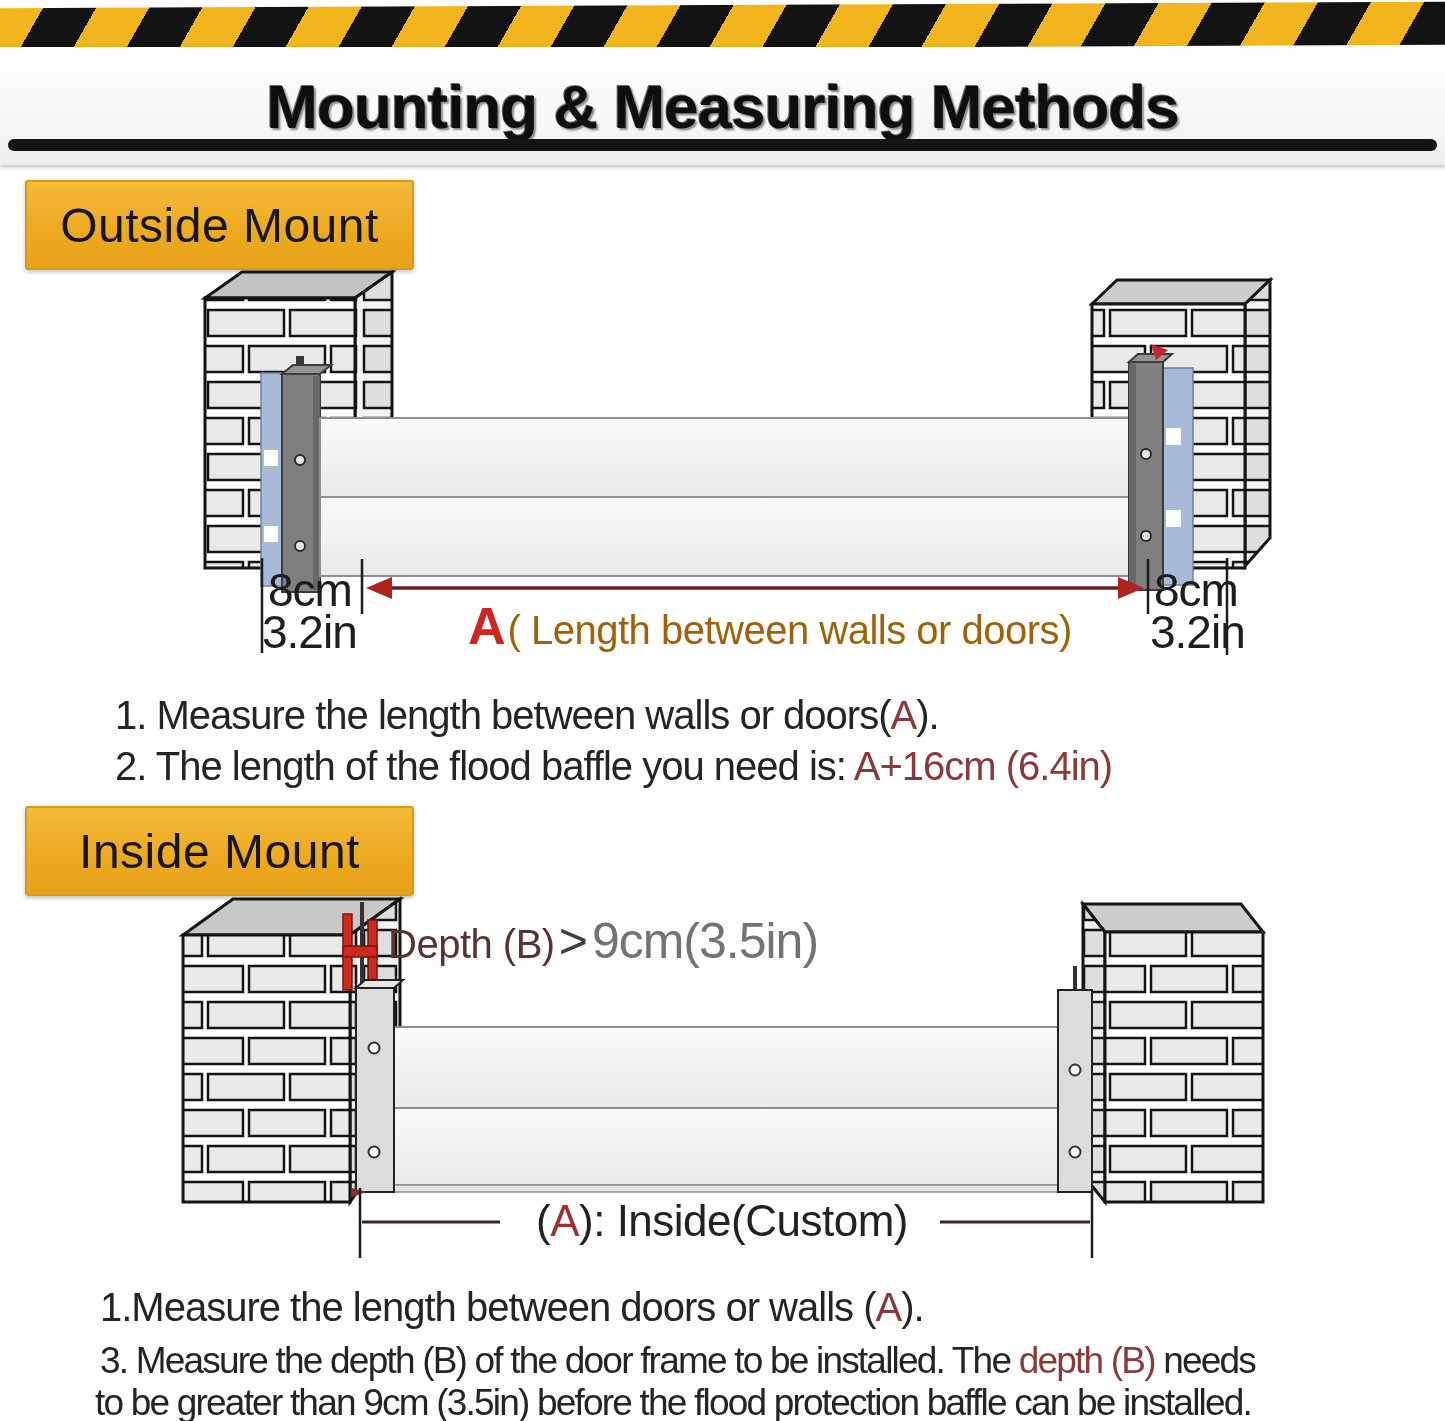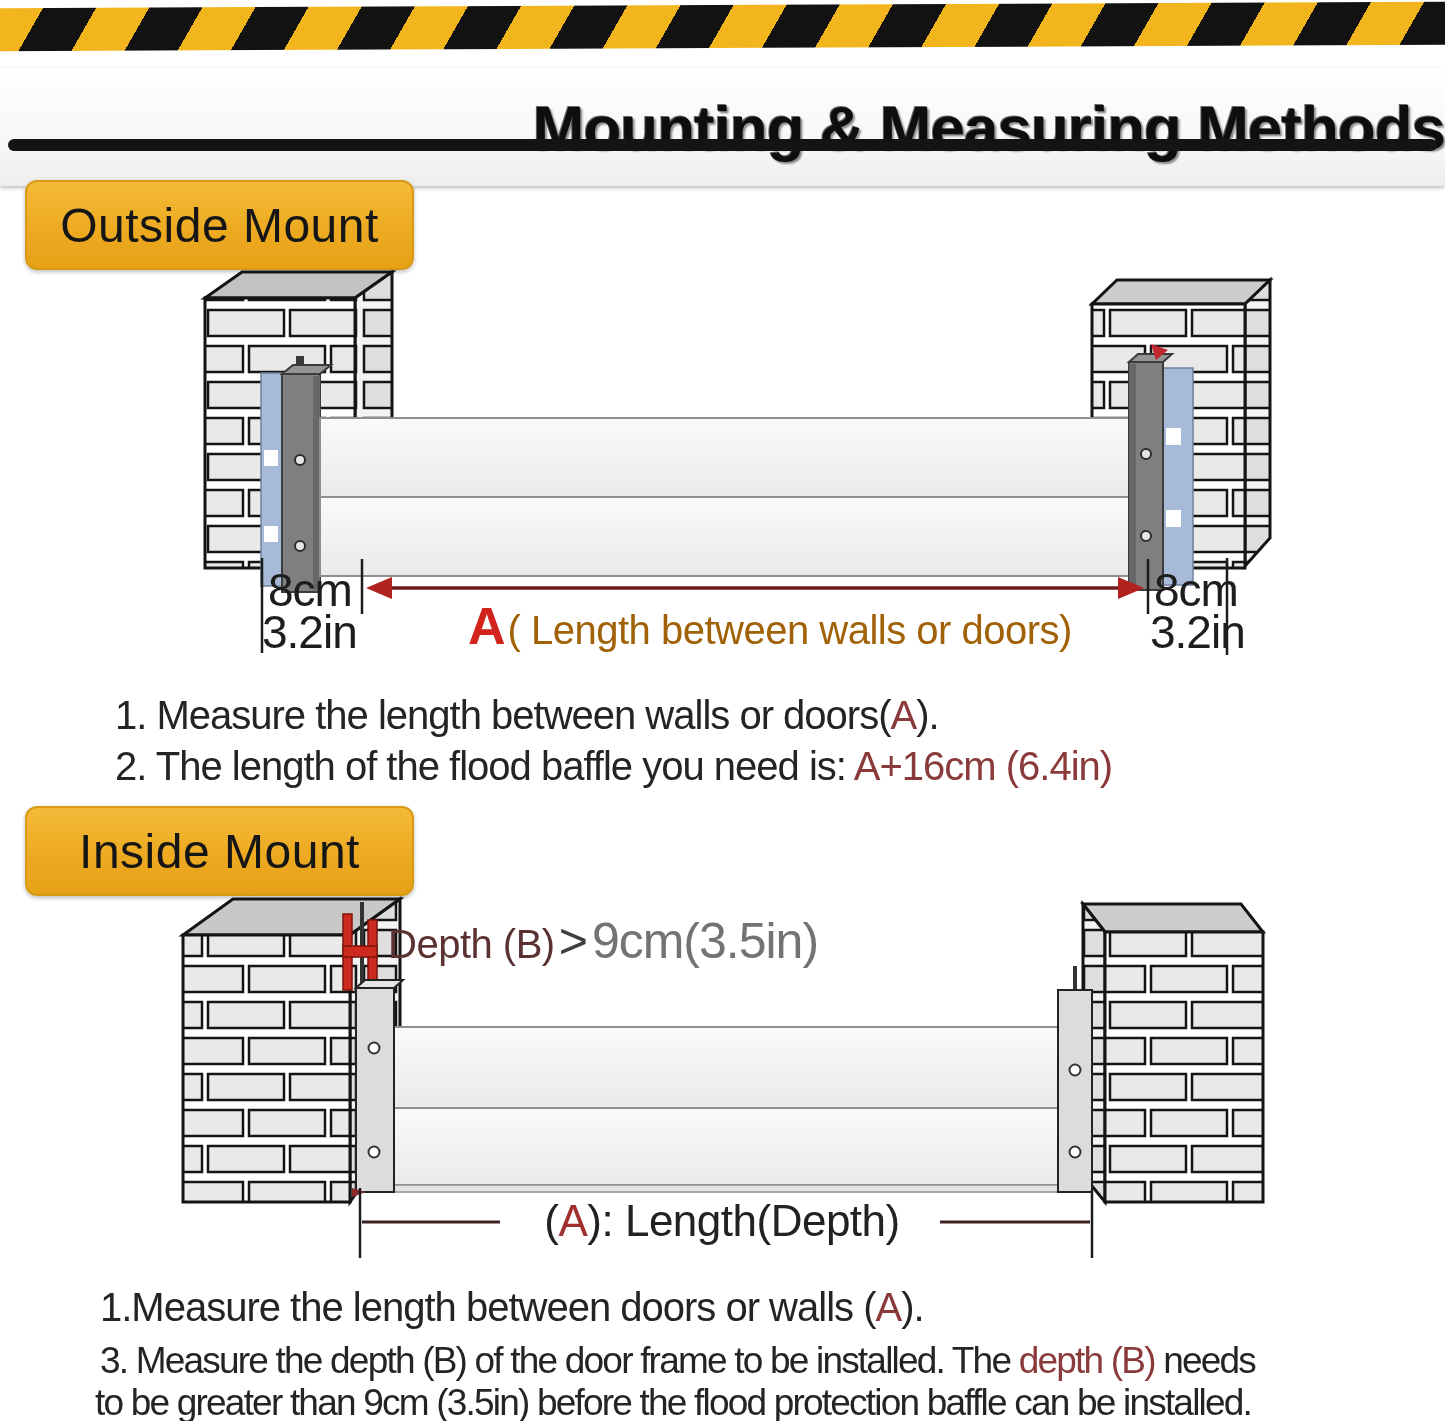--- a/index.html
+++ b/index.html
@@ -4,27 +4,27 @@
 <style>
   html,body{margin:0;padding:0;background:#fff;}
   .page{position:relative;width:1445px;height:1421px;background:#fff;overflow:hidden;
         font-family:"Liberation Sans",sans-serif;color:#1b1b1b;}
   
   .hazard-tape{position:absolute;top:5px;left:-10px;right:-10px;height:43px;
     background:repeating-linear-gradient(120deg,#f2b51d 0 46px,#121212 46px 92px);
     transform:rotate(-0.25deg);}
   .title-band{position:absolute;top:47px;left:0;right:0;height:118px;
     background:linear-gradient(180deg,#ffffff 0%,#f6f6f6 70%,#ededed 100%);
-    display:flex;align-items:center;justify-content:flex-end;
-    box-shadow:0 2px 4px rgba(0,0,0,.25);margin-top:21px;}
+    display:flex;align-items:center;justify-content:center;
+    box-shadow:0 2px 4px rgba(0,0,0,.25);}
   .title-band .title{font-size:62px;font-weight:700;letter-spacing:-1px;color:#0e0e0e;
     text-shadow:2px 2px 2px rgba(0,0,0,.45), -1px -1px 0 #6a6a6a;}
   .black-bar{position:absolute;top:139px;left:8px;right:8px;height:12px;background:#141414;border-radius:6px;}
   
-  .pill{position:absolute;left:25px;width:385px;height:86px;border-radius:12px;
+  .pill{position:absolute;left:25px;width:385px;height:86px;border-radius:3px;
     background:linear-gradient(180deg,#f4bb3a 0%,#edaa21 55%,#e6a117 100%);
     border:2px solid #d79a14;box-shadow:0 2px 4px rgba(0,0,0,.25);
     display:flex;align-items:center;justify-content:center;
     font-size:48px;color:#161616;letter-spacing:0.5px;}
   
   .lbl{position:absolute;font-size:46px;line-height:1.05;color:#1d1d1d;white-space:nowrap;letter-spacing:-1px;}
   .dim-a-line{position:absolute;display:flex;align-items:baseline;white-space:nowrap;}
   .big-red-a{font-size:52px;font-weight:700;color:#d2231d;margin-right:2px;}
   .dim-a-rest{font-size:40px;color:#a16207;letter-spacing:-0.5px;}
   .depth-line{position:absolute;display:flex;align-items:baseline;white-space:nowrap;}
@@ -222,21 +222,21 @@
 
   <div class="depth-line" style="left:388px;top:912px;">
     <span class="depth-pre">Depth (B) </span>
     <span class="depth-gt">&gt;</span>
     <span class="depth-val">9cm(3.5in)</span>
   </div>
 
   <div class="custom-line" style="top:1196px;">
     <span>(</span>
       <span class="custom-a">A</span>
-      <span>): Length(Depth)</span>
+      <span>): Inside(Custom)</span>
   </div>
 
   <div class="step" style="left:100px;top:1285px;text-align:right;">
     <span>1.Measure the length between doors or walls (</span><span class="dkred">A</span><span>).</span>
   </div>
   <div class="step-b" style="left:100px;top:1340px;">
     <span>3. Measure the depth (B) of the door frame to be installed. The </span><span class="dkred">depth (B)</span><span> needs</span>
   </div>
   <div class="step-b" style="left:95px;top:1382px;">to be greater than 9cm (3.5in) before the flood protection baffle can be installed.</div>
 

